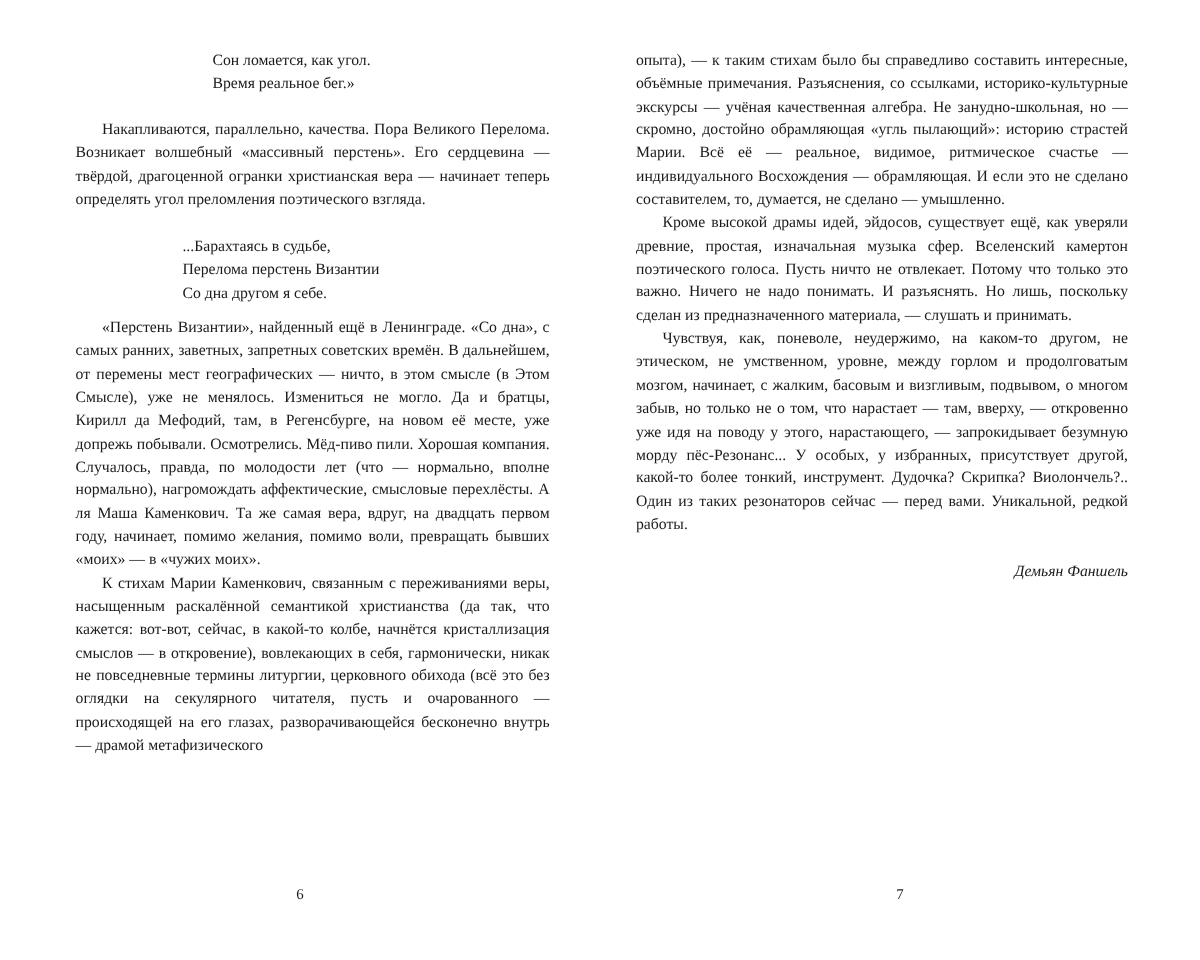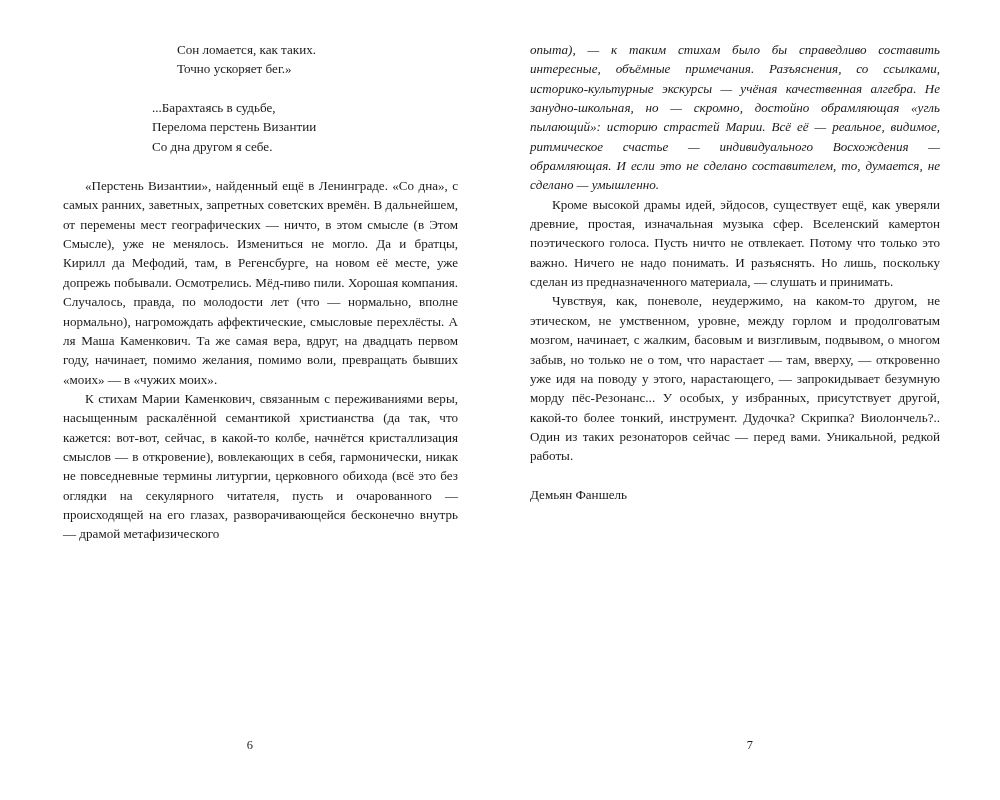--- a/index.html
+++ b/index.html
@@ -43,43 +43,44 @@
     text-justify: inter-word;
     hyphens: manual;
     -webkit-hyphens: manual;
   }
   .page-right .textblock { width: 410px; }
 
   p.para {
     margin: 0;
     text-indent: 22px;
   }
-  p.para.cont { text-indent: 0; font-style: italic; }
+  p.para.cont { text-indent: 0; }
 
   
   .verse {
     margin: 0;
     text-align: left;
     white-space: nowrap;
   }
   .verse .vline { display: block; }
 
   .verse-top {
     padding-left: 114px;
     margin-bottom: 19.4px;
   }
   .verse-mid {
     padding-left: 89px;
     margin-top: 19.4px;
-    margin-bottom: 20px;
+    margin-bottom: 10px;
   }
 
   .signature {
     margin-top: 19.4px;
-    text-align: left;
+    text-align: right;
+    font-style: italic;
   }
 
   .folio {
     position: absolute;
     bottom: 47px;
     left: 0;
     width: 100%;
     text-align: center;
     font-size: 12.4px;
     letter-spacing: 0.2px;
@@ -89,24 +90,25 @@
 </style>
 </head>
 <body>
 
 <div class="spread">
 
   <div class="page page-left">
     <div class="textblock">
 
       <div class="verse verse-top">
-        <span class="vline">Сон ломается, как таких.</span>
-        <span class="vline">Точно ускоряет бег.»</span>
+        <span class="vline">Сон ломается, как угол.</span>
+        <span class="vline">Время реальное бег.»</span>
       </div>
 
+      <p class="para">Накапливаются, параллельно, качества. Пора Великого Перелома. Возникает волшебный «массивный перстень». Его сердцевина — твёрдой, драгоценной огранки христианская вера — начинает теперь определять угол преломления поэтического взгляда.</p>
 
       <div class="verse verse-mid">
         <span class="vline">...Барахтаясь в судьбе,</span>
         <span class="vline">Перелома перстень Византии</span>
         <span class="vline">Со дна другом я себе.</span>
       </div>
 
       <p class="para">«Перстень Византии», найденный ещё в Ленинграде. «Со дна», с самых ранних, заветных, запретных советских времён. В дальнейшем, от перемены мест географических — ничто, в этом смысле (в Этом Смысле), уже не менялось. Измениться не могло. Да и братцы, Кирилл да Мефодий, там, в Регенсбурге, на новом её месте, уже допрежь побывали. Осмотрелись. Мёд-пиво пили. Хорошая компания. Случалось, правда, по молодости лет (что — нормально, вполне нормально), нагромождать аффектические, смысловые перехлёсты. А ля Маша Каменкович. Та же самая вера, вдруг, на двадцать первом году, начинает, помимо желания, помимо воли, превращать бывших «моих» — в «чужих моих».</p>
 
 

